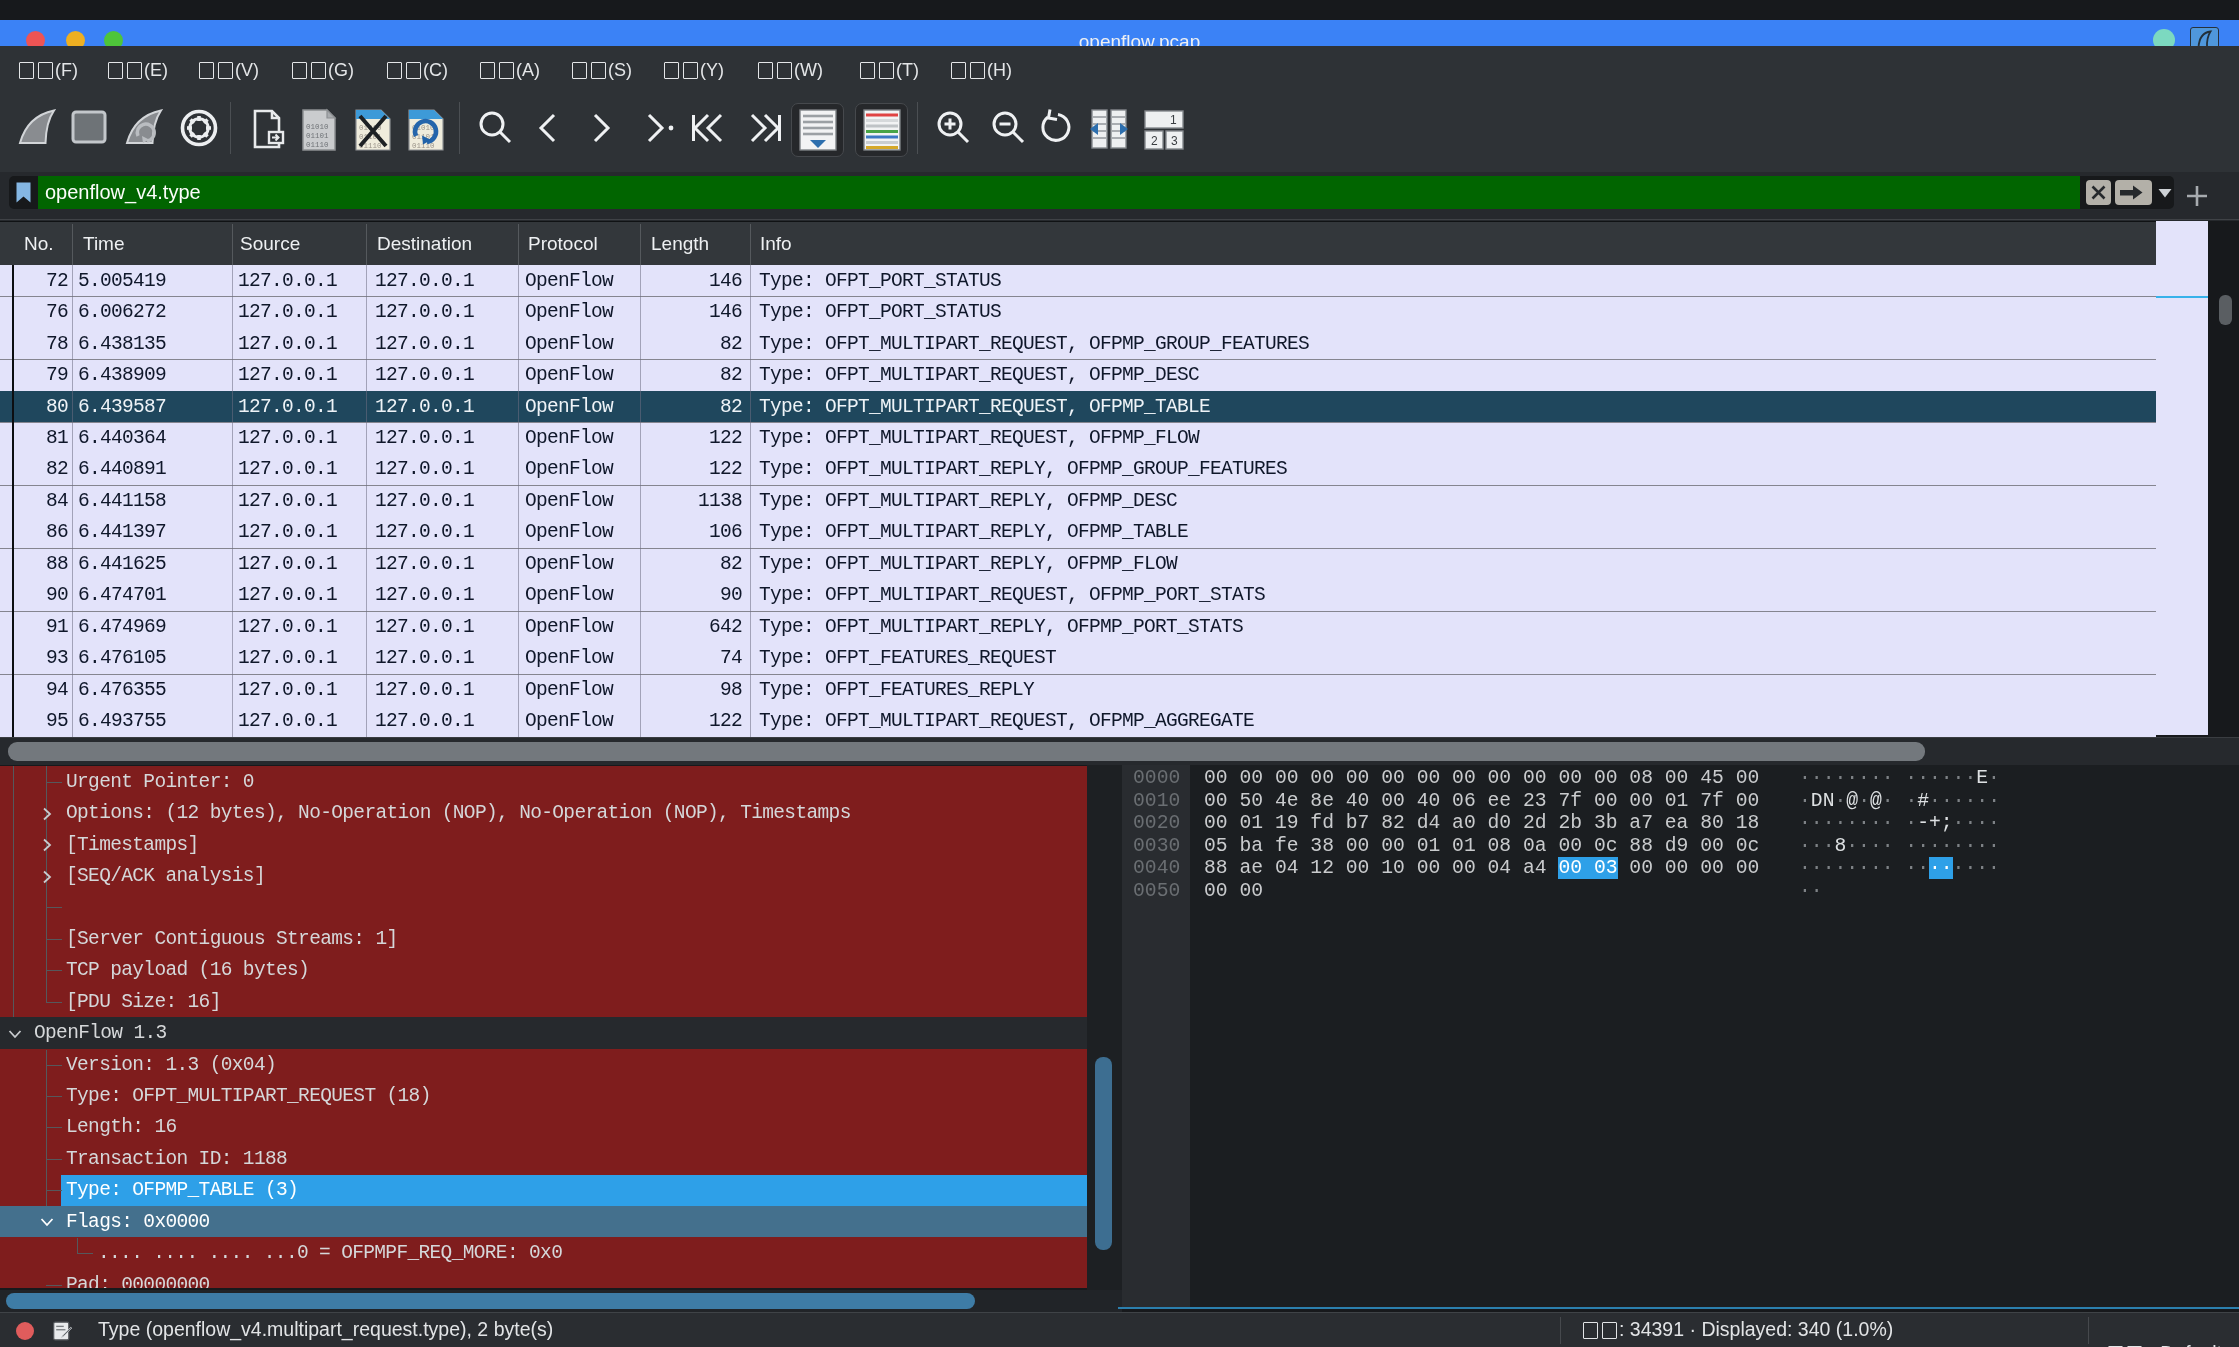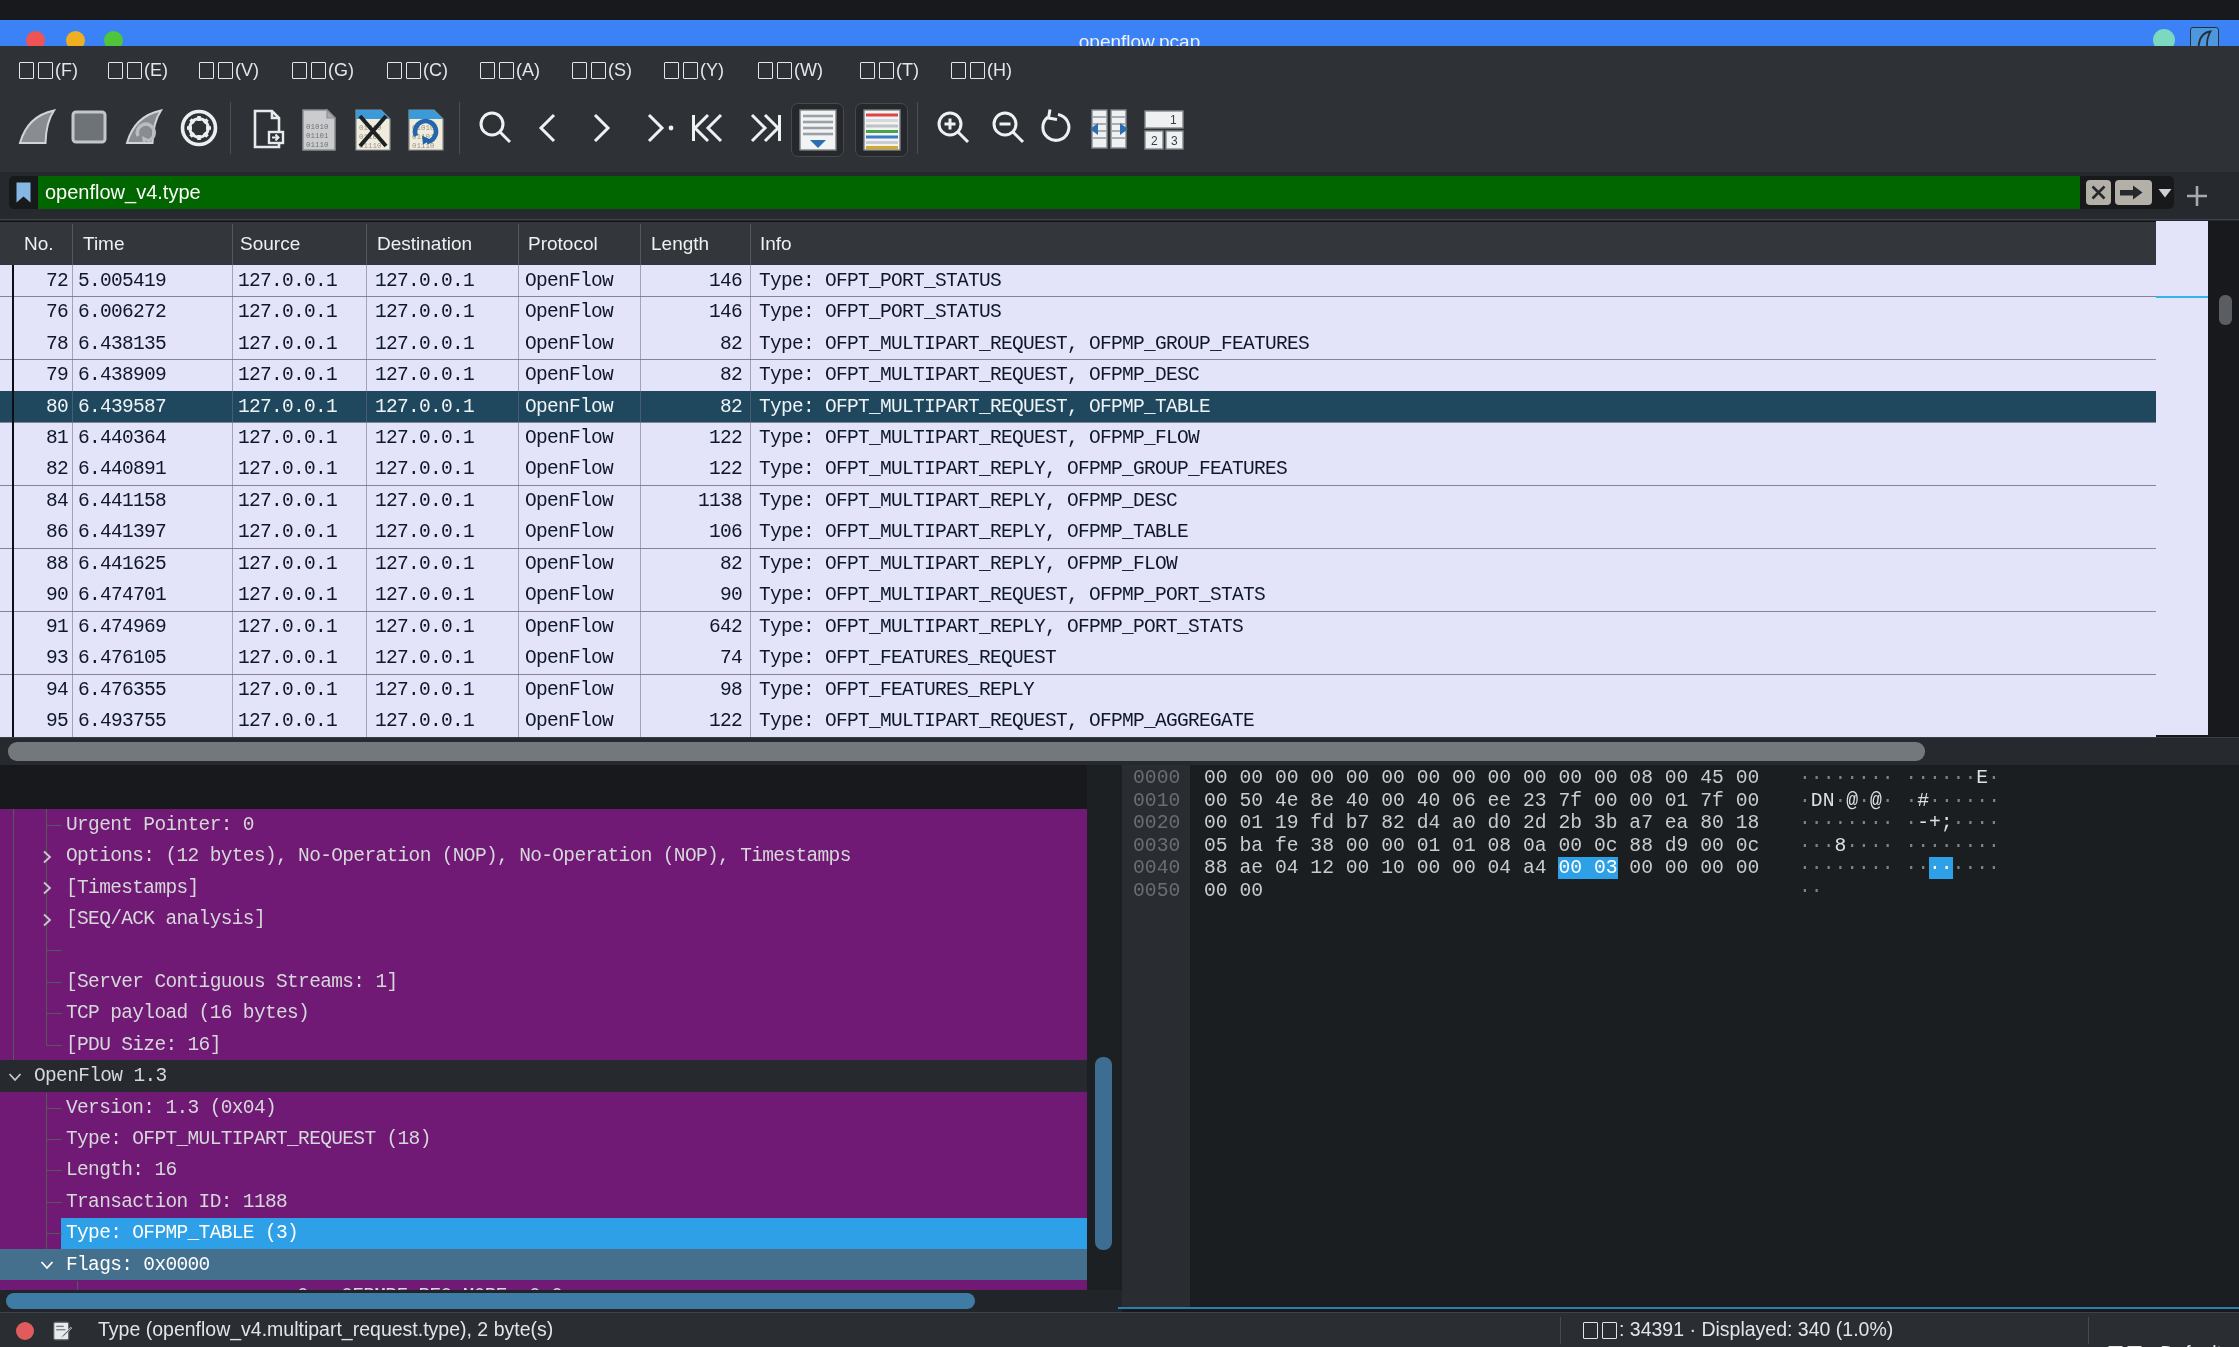--- a/index.html
+++ b/index.html
@@ -30,21 +30,21 @@
 .colsep{position:absolute;top:265px;width:1px;height:472px;background:rgba(110,110,130,0.55);}
 #selrow{background:#1f475d;color:#eef3f7;}
 #convline{top:265px;left:12px;width:2px;height:472px;background:#0c0e11;}
 #rightstrip{top:221px;left:2156px;width:52px;height:514px;background:#e3e3fa;}
 #cyanline{top:296px;left:2156px;width:53px;height:2px;background:#38b2ea;}
 #vsb{top:221px;left:2208px;width:31px;height:516px;background:#17191c;}
 #vsbthumb{top:295px;left:2219px;width:13px;height:30px;background:#5a5e62;border-radius:6px;}
 #hsb{top:737px;left:0;width:2239px;height:28px;background:#26292d;border-top:1px solid #3a3d41;box-sizing:border-box;}
 #hsbthumb{top:742px;left:8px;width:1917px;height:19px;background:#73787d;border-radius:9px;}
 
-#detail{top:809px;left:0;width:1087px;height:522px;background:#701a75;overflow:hidden;}
+#detail{top:766px;left:0;width:1087px;height:522px;background:#7f1d1d;overflow:hidden;}
 .drow{position:absolute;left:0;width:1087px;height:31.43px;font-family:"Liberation Mono",monospace;font-size:19.5px;letter-spacing:-0.65px;color:#d5d7d9;white-space:pre;}
 .drow span.txt{position:absolute;top:50%;transform:translateY(-50%);display:block;}
 .guide{position:absolute;background:#55585c;}
 .dash{position:absolute;left:46px;width:16px;height:1px;background:#55585c;}
 .chev{position:absolute;}
 #gutter{top:765px;left:1087px;width:35px;height:525px;background:#1d2023;}
 #gutthumb{top:1057px;left:1095px;width:17px;height:193px;background:#3d6e91;border-radius:8px;}
 #dhsb{top:1290px;left:0;width:1122px;height:22px;background:#212428;}
 #dhsbthumb{top:1293px;left:6px;width:969px;height:16px;background:#3e7ca6;border-radius:8px;}
 #hex{top:765px;left:1122px;width:1117px;height:543px;background:#1b1e21;}

